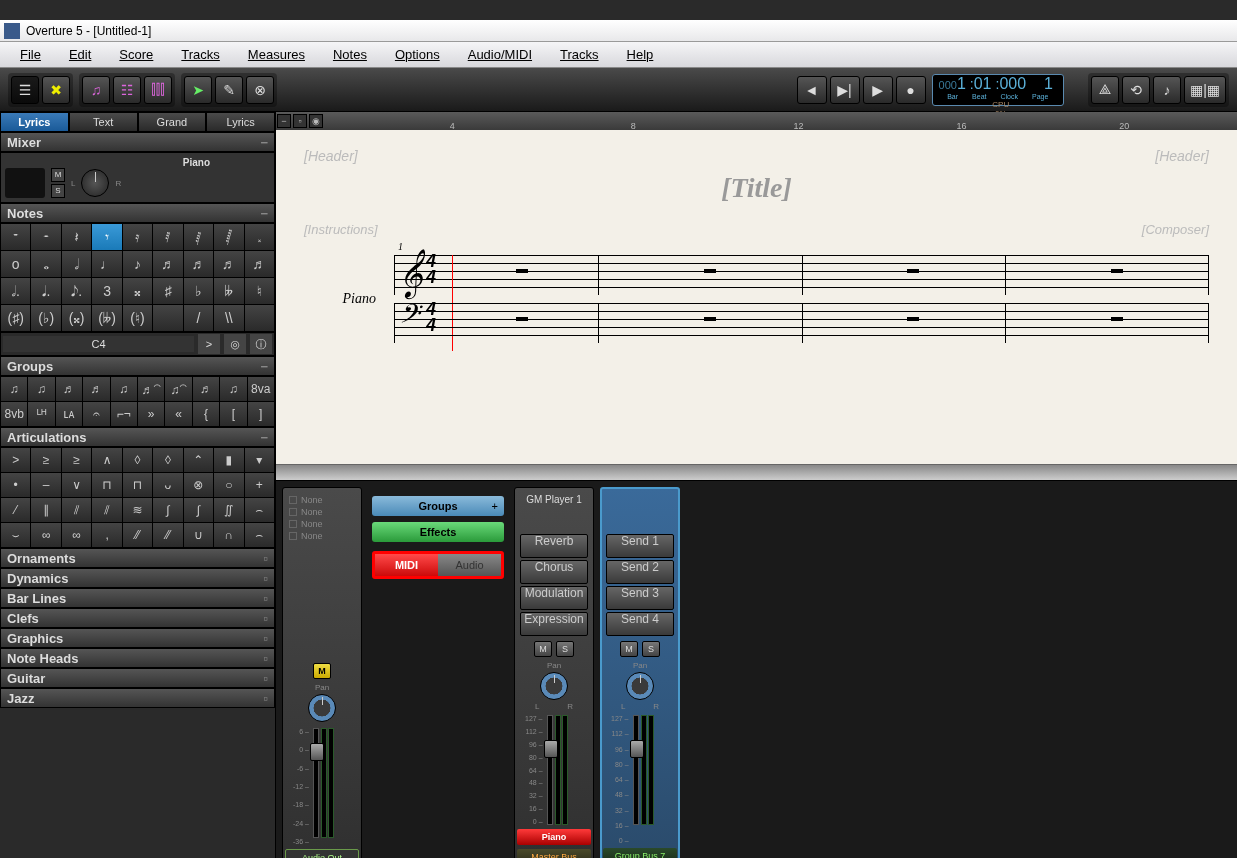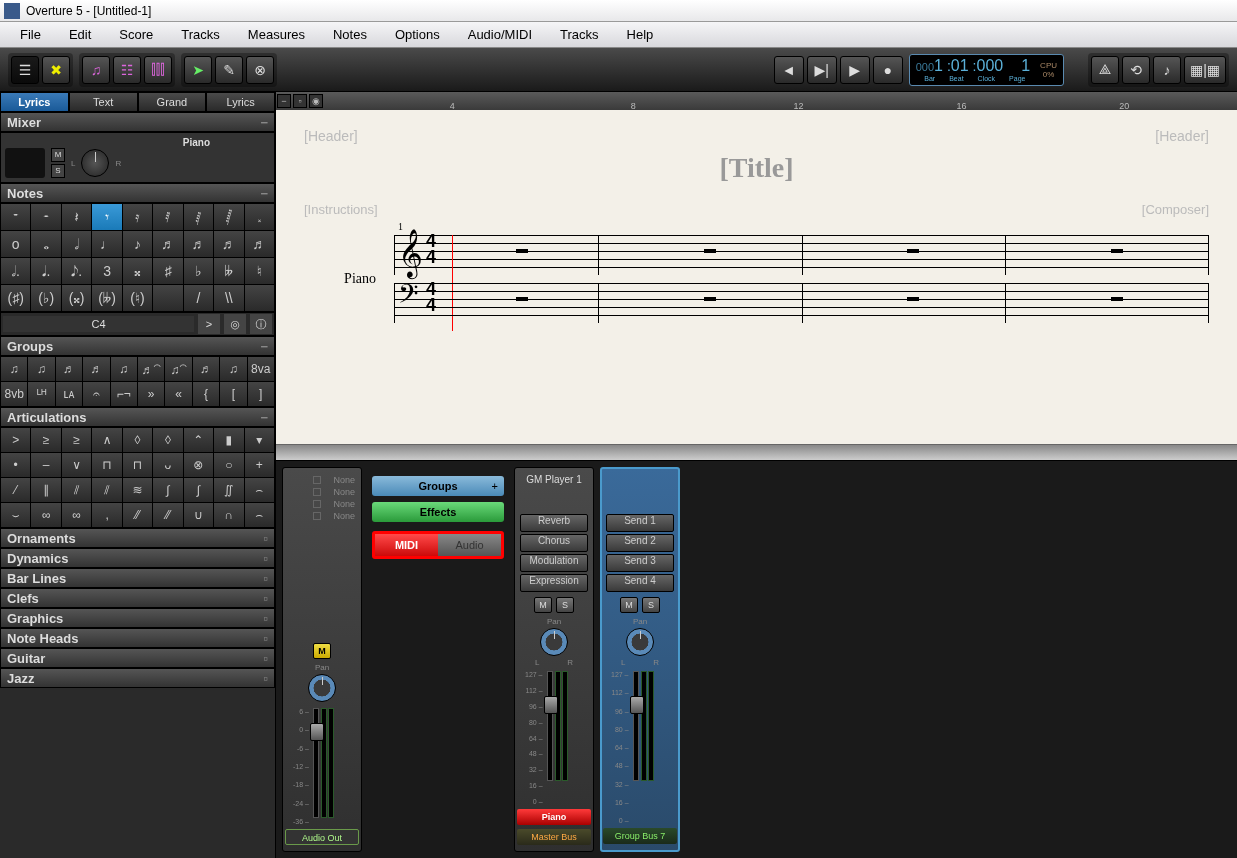--- a/index.html
+++ b/index.html
@@ -1,37 +1,37 @@
 <!DOCTYPE html>
 <html><head>
 <meta charset="utf-8">
 <style>
 * { margin: 0; padding: 0; box-sizing: border-box; font-family: Tahoma, Arial, sans-serif; }
 body { background: #2a2a2a; width: 1237px; height: 858px; overflow: hidden; color: #ddd; font-size: 11px; }
 
 
-.titlebar { height: 22px; background: linear-gradient(#fff, #e8e8ea); display: flex; align-items: center; padding-left: 4px; border-bottom: 1px solid #999; }
+.titlebar { height: 22px; background: linear-gradient(#fff, #e8e8ea); display: flex; align-items: center; padding-left: 4px; border-bottom: 1px solid #999; margin-top: 20px; }
 .titlebar .icon { width: 16px; height: 16px; background: #3a5a8a; margin-right: 6px; }
 .titlebar span { color: #000; font-size: 12px; }
 
 
 .menubar { height: 26px; background: linear-gradient(#f5f5f7, #d8d8dc); display: flex; align-items: center; padding: 0 6px; border-bottom: 1px solid #888; }
-.menubar .item { padding: 8px 14px; color: #000; font-size: 13px; cursor: default; }
+.menubar .item { padding: 8px 14px; color: #000; font-size: 13px; cursor: default; text-decoration: underline; }
 
 
 .toolbar { height: 44px; background: linear-gradient(#4a4a4a, #1a1a1a); display: flex; align-items: center; padding: 4px 8px; border-bottom: 1px solid #000; gap: 6px; }
 .tbtn { width: 28px; height: 28px; background: linear-gradient(#555,#2a2a2a); border: 1px solid #000; border-radius: 3px; display: flex; align-items: center; justify-content: center; cursor: pointer; font-size: 14px; }
 .tbtn.sel { background: linear-gradient(#1a1a1a,#0a0a0a); }
 .tgroup { display: flex; gap: 3px; background: rgba(0,0,0,0.3); padding: 3px; border-radius: 4px; }
 .spacer { flex: 1; }
 
 
 .transport { display: flex; gap: 3px; }
 .transport .tbtn { width: 30px; }
-.counter { height: 32px; background: #000; border: 1px solid #5a8ab0; border-radius: 3px; display: flex; align-items: center; padding: 0 6px; color: #5bb0d8; font-family: monospace; }
+.counter { height: 32px; background: #000; border: 1px solid #5a8ab0; border-radius: 3px; display: flex; align-items: center; padding: 0 6px; color: #5bb0d8; font-family: monospace; flex-direction: column; }
 .counter .big { font-size: 16px; margin-right: 4px; }
 .cpu { font-size: 8px; color: #a86; margin-left: 6px; display:flex; flex-direction:column; align-items:center; }
 
 
 .main { display: flex; height: calc(100% - 92px); }
 .left { width: 276px; background: #2a2a2a; display: flex; flex-direction: column; border-right: 1px solid #000; }
 .right { flex: 1; display: flex; flex-direction: column; }
 
 
 .tabs { display: flex; height: 20px; }
@@ -66,21 +66,21 @@
 
 .agrid { display: grid; grid-template-columns: repeat(9, 1fr); border: 1px solid #000; background: #000; gap: 1px; }
 .acell { height: 24px; background: linear-gradient(#444,#2a2a2a); display:flex; align-items:center; justify-content:center; font-size:12px; cursor:pointer; color:#ccc; }
 
 
 .ruler-row { height: 18px; background: linear-gradient(#5a5a5a,#3a3a3a); display:flex; align-items:center; font-size:9px; color:#bbb; padding-left:0; }
 .ruler-btn { width:14px; height:14px; background:#333; border:1px solid #000; margin:0 1px; display:flex; align-items:center; justify-content:center; cursor:pointer; }
 .ruler-marks { flex:1; position:relative; margin-left:8px; }
 .rmark { position:absolute; }
 
-.score { flex: 1; background: #f3f0e8; overflow: hidden; position: relative; padding: 18px 28px; }
+.score { flex: 1; background: #f3f0e8; overflow: hidden; position: relative; padding: 18px 28px; font-style: italic; }
 .score-hdr { display:flex; justify-content:space-between; color:#bbb; font-size:14px; font-family: serif; }
 .score-title { text-align:center; font-size: 28px; font-weight:bold; color:#999; font-family: serif; margin: 8px 0; }
 .score-subhdr { display:flex; justify-content:space-between; color:#bbb; font-size:13px; font-family: serif; margin-top: 18px; margin-bottom: 10px; }
 .staff-wrap { display:flex; align-items:center; margin-top: 6px; }
 .track-label { width: 90px; text-align:right; padding-right: 18px; font-family: serif; font-size:14px; color:#000; }
 .staves { flex:1; }
 .staff { height: 40px; position: relative; margin: 8px 0; }
 .slines { position:absolute; inset:0; }
 .sline { height:1px; background:#000; position:absolute; left:0; right:0; }
 .barline { position:absolute; top:0; bottom:0; width:1px; background:#000; }
@@ -92,35 +92,35 @@
 .hscroll { height: 16px; background: linear-gradient(#888,#ccc); border-top:1px solid #666; }
 
 
 .mixarea { height: 398px; background: #1a1a1a; display:flex; gap: 6px; padding: 6px; border-top: 1px solid #000; }
 
 .chstrip { width: 80px; background: linear-gradient(#4a4a4a,#2f2f2f); border:1px solid #000; border-radius:3px; display:flex; flex-direction:column; align-items:center; padding: 6px 4px; font-size:9px; position:relative; }
 .chstrip.blue { background: linear-gradient(#3a6a9a,#2a4a6a); border:2px solid #4a9acc; }
 .chstrip.wide { width: 140px; align-items: stretch; }
 .chstrip.gap { background: transparent; border:none; }
 
-.none-row { display:flex; align-items:center; gap:12px; color:#888; padding:1px 2px;justify-content:flex-end; }
+.none-row { display:flex; align-items:center; gap:4px; color:#888; padding:1px 2px; }
 .none-row .box { width:8px; height:8px; border:1px solid #666; }
 
 .bigbtn { height: 20px; border-radius: 3px; margin: 3px 0; text-align:center; line-height:20px; font-size:11px; color:#000; font-weight:bold; cursor:pointer; position: relative; }
 .bigbtn.blue { background: linear-gradient(#8abada,#4a8ab8); }
 .bigbtn.green { background: linear-gradient(#6ada7a,#2a9a3a); }
 .bigbtn.plus::after { content: '+'; position:absolute; right:6px; font-weight:normal; }
 .tabrow { display:flex; border:3px solid #f00; border-radius:3px; margin-top:6px; overflow:hidden; }
 .tabrow .tb { flex:1; height:22px; text-align:center; line-height:22px; font-size:11px; color:#fff; cursor:pointer; }
 .tabrow .tb.active { background: linear-gradient(#ff4a4a,#cc0a0a); font-weight:bold; }
 .tabrow .tb:not(.active) { background: linear-gradient(#888,#555); color:#333; }
 
 .lbl-top { font-size:10px; color:#ddd; margin-bottom:4px; text-align:center; width:100%; }
 
-.fx-btn { height:18px; background: linear-gradient(#666,#3a3a3a); border:1px solid #000; border-radius:2px; margin:1px 3px; font-size:10px; text-align:center; line-height:12px; color:#ccc; cursor:pointer; width: 68px; }
+.fx-btn { height:24px; background: linear-gradient(#666,#3a3a3a); border:1px solid #000; border-radius:2px; margin:1px 3px; font-size:12px; text-align:center; line-height:12px; color:#ccc; cursor:pointer; width: 68px; }
 
 .ms-row { display:flex; gap:4px; margin:4px 0; justify-content:center; width:100%; }
 .ms-row .b { width:18px; height:16px; background: linear-gradient(#777,#444); border:1px solid #000; border-radius:2px; font-size:9px; text-align:center; line-height:14px; cursor:pointer; }
 .ms-row .b.mute { background: linear-gradient(#eedd44,#ccaa00); color:#000; font-weight:bold; }
 
 .pan-lbl { font-size:8px; color:#888; }
 .pan-knob { width:28px; height:28px; border-radius:50%; background: radial-gradient(#3a3a3a 45%,#5a8ab8 47%); border:1px solid #000; position:relative; margin:2px 0; }
 .pan-knob::after { content:''; position:absolute; top:2px; left:50%; width:1px; height:8px; background:#ccc; }
 .lr { font-size:8px; color:#888; display:flex; justify-content:space-between; width:38px; }
 

